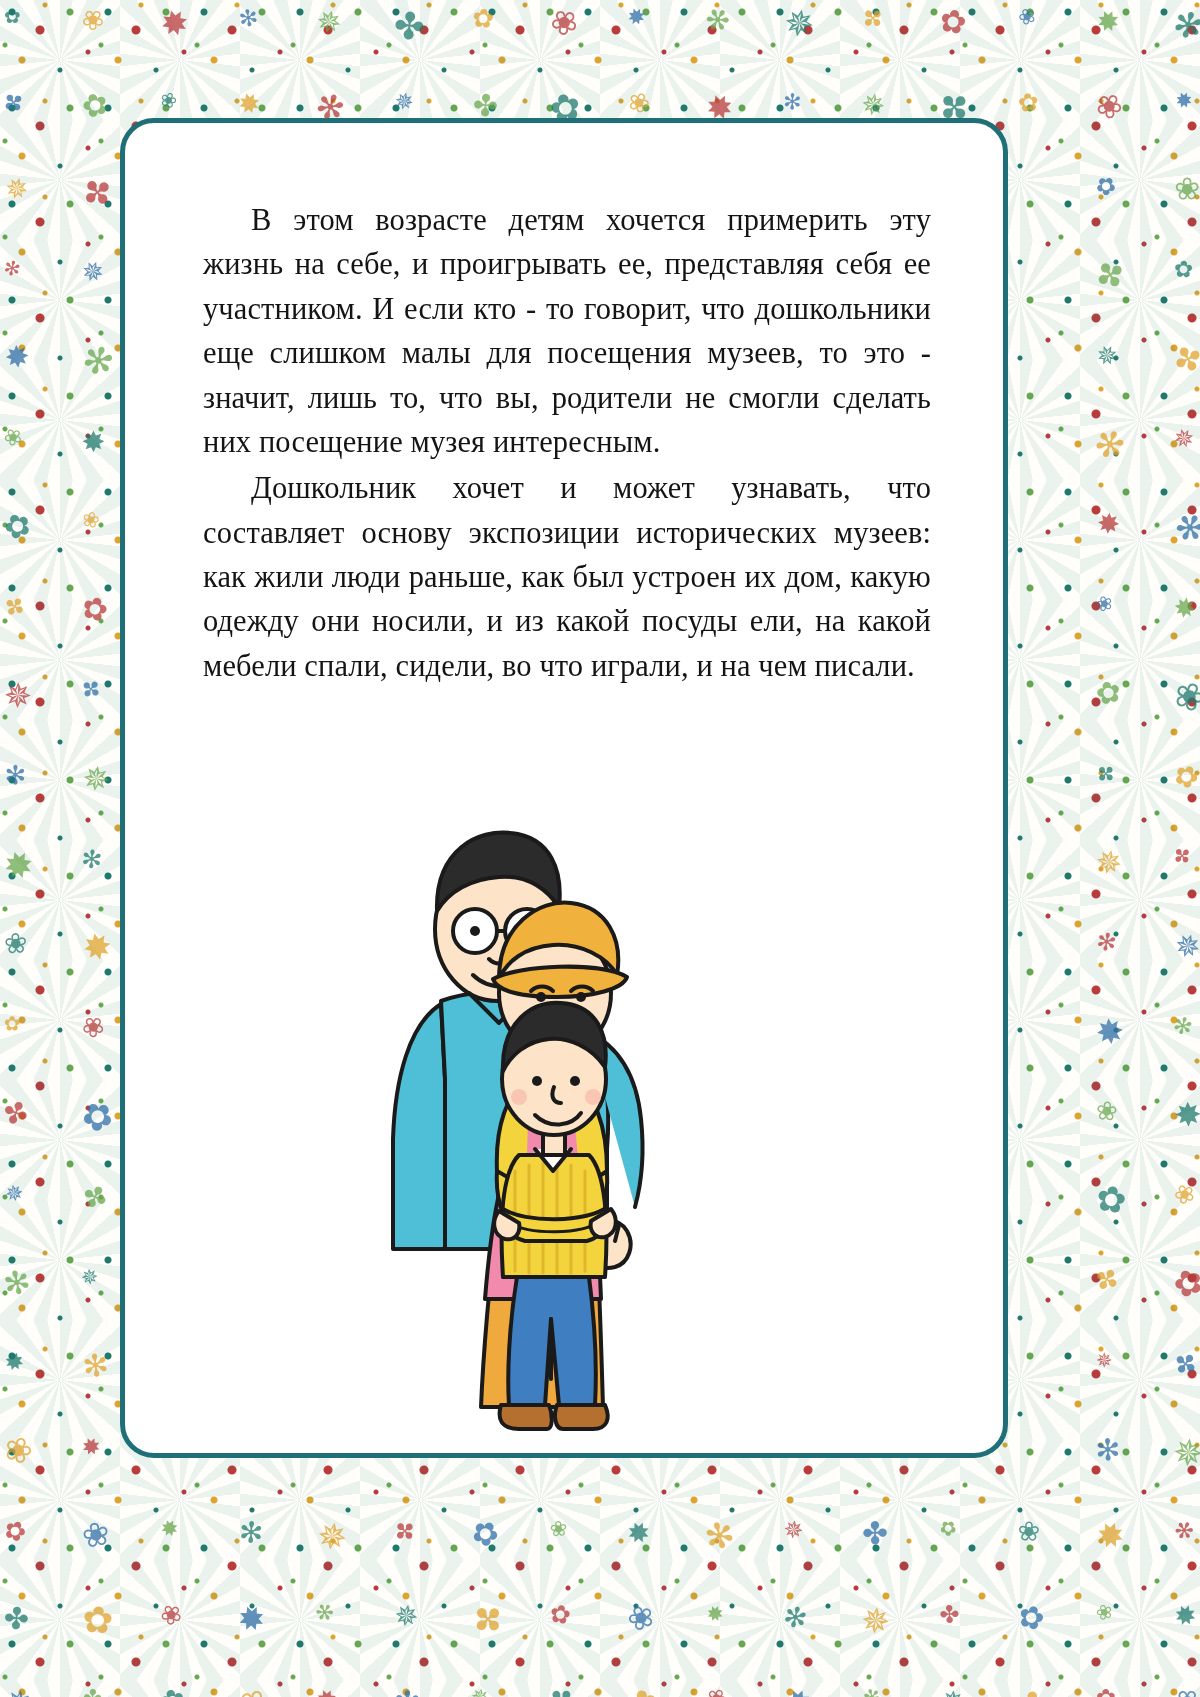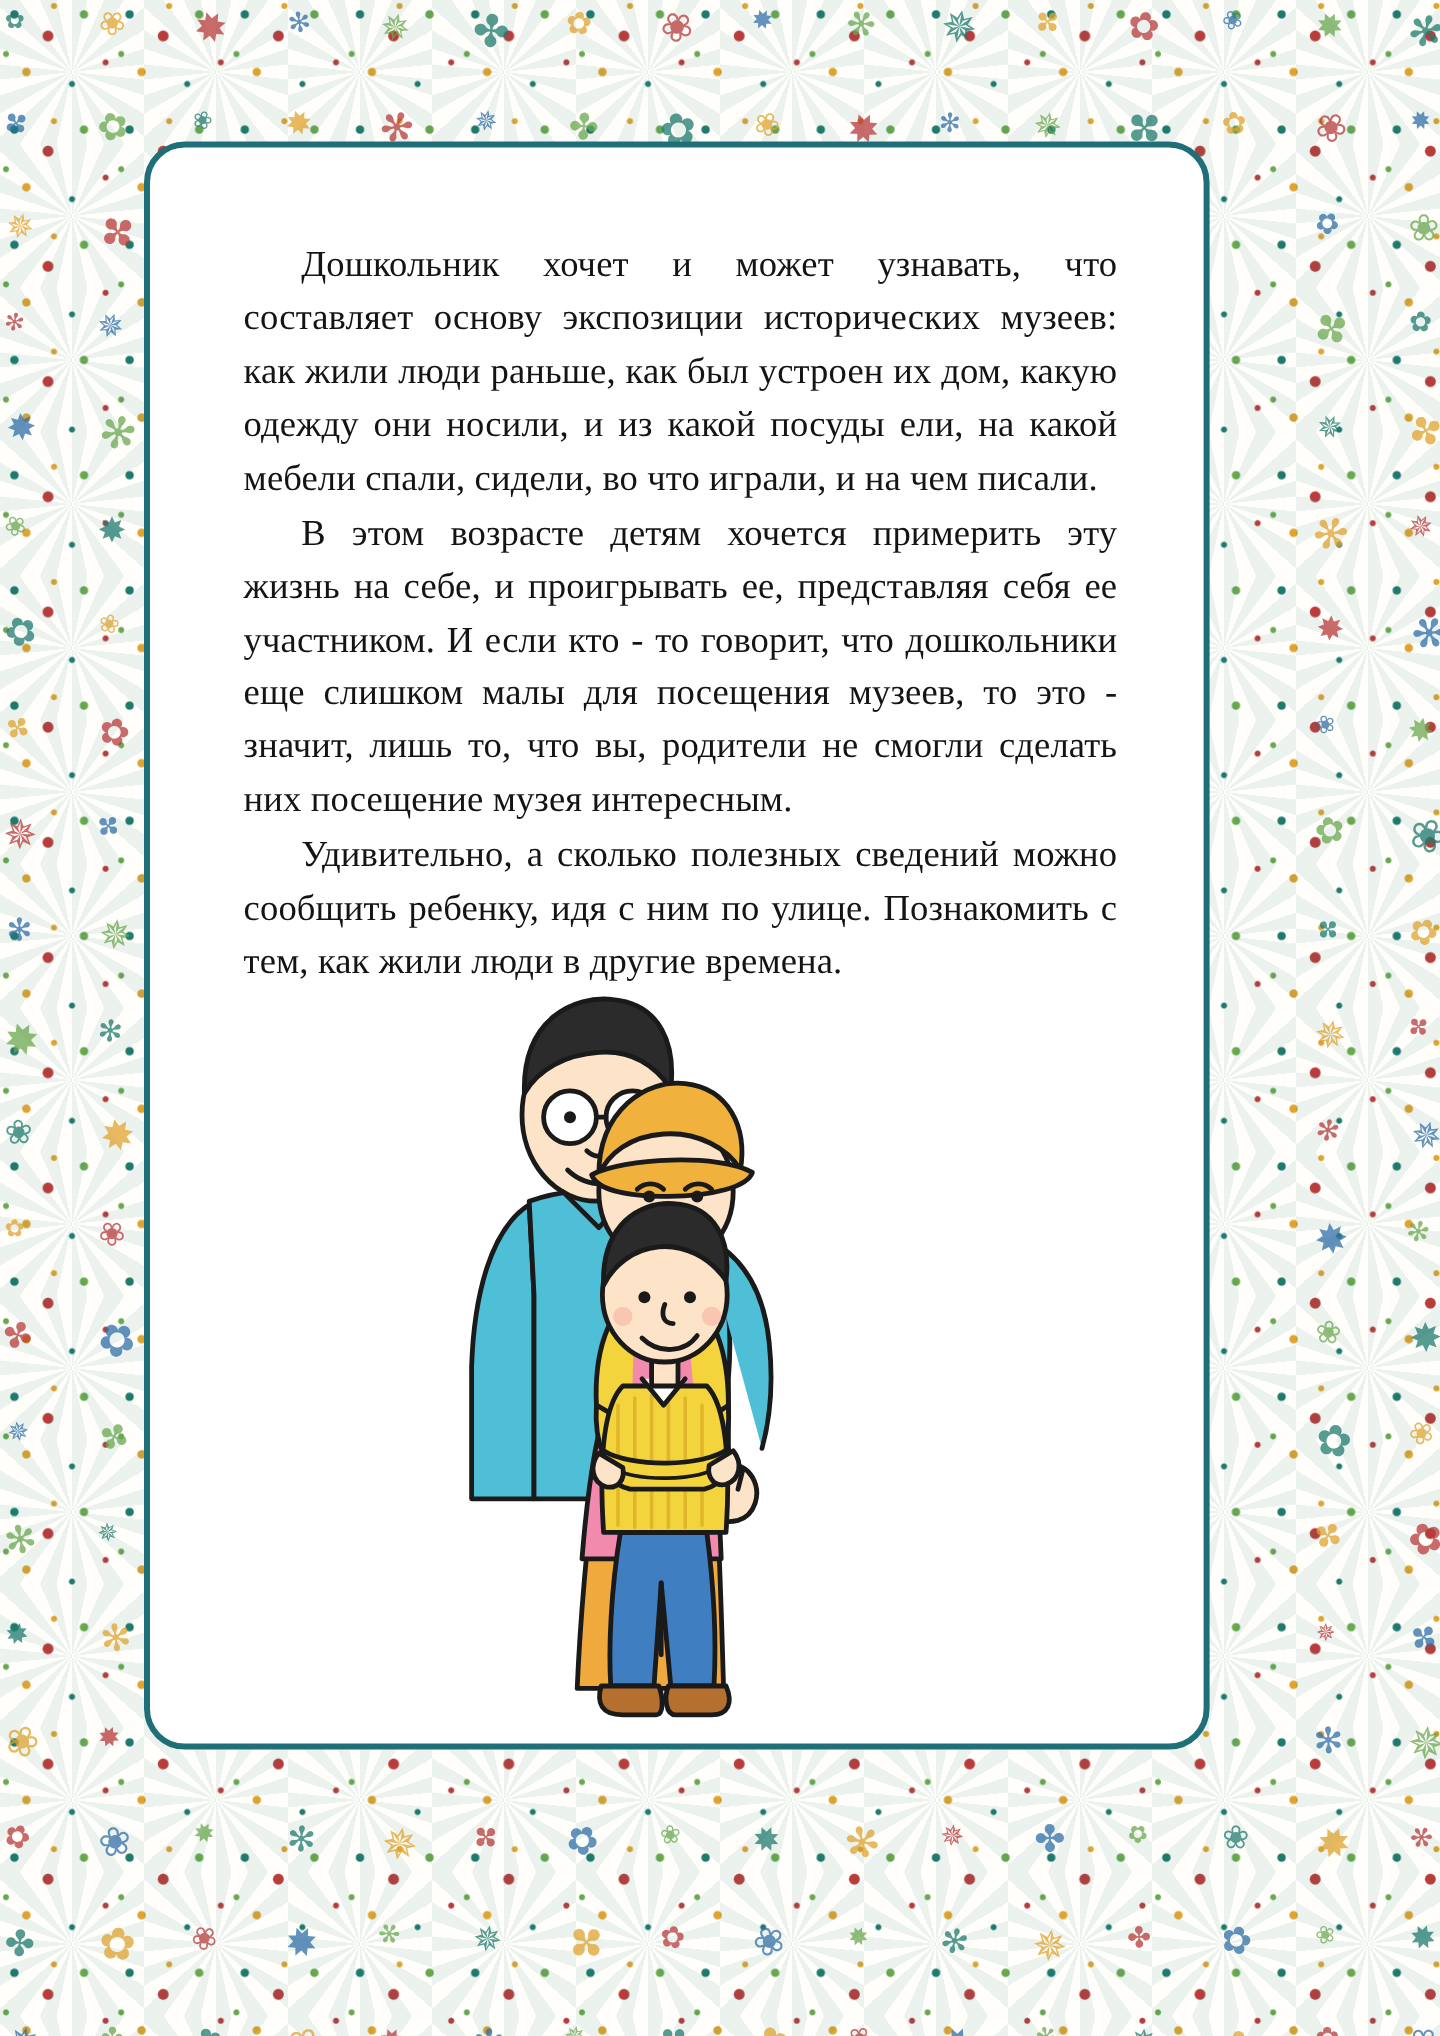--- a/index.html
+++ b/index.html
@@ -247,23 +247,22 @@
       <span class="glyph" style="left: 862px; top: 1686px; color: rgb(106, 168, 79); font-size: 21px; opacity: 0.75; transform: rotate(103deg);">✻</span>
       <span class="glyph" style="left: 940px; top: 1686px; color: rgb(31, 122, 110); font-size: 28px; opacity: 0.75; transform: rotate(140deg);">✵</span>
       <span class="glyph" style="left: 1018px; top: 1686px; color: rgb(224, 163, 46); font-size: 35px; opacity: 0.75; transform: rotate(177deg);">✤</span>
       <span class="glyph" style="left: 1096px; top: 1686px; color: rgb(185, 59, 59); font-size: 24px; opacity: 0.75; transform: rotate(214deg);">✿</span>
       <span class="glyph" style="left: 1174px; top: 1686px; color: rgb(47, 111, 168); font-size: 31px; opacity: 0.75; transform: rotate(251deg);">❀</span>
     </div>
 
   <div class="content-card">
 
     <div class="text-block">
+      <p>В этом возрасте детям хочется примерить эту жизнь на себе, и проигрывать ее, представляя себя ее участником. И если кто - то говорит, что дошкольники еще слишком малы для посещения музеев, то это - значит, лишь то, что вы, родители не смогли сделать них посещение музея интересным.</p>
       <p>Дошкольник хочет и может узнавать, что составляет основу экспозиции исторических музеев: как жили люди раньше, как был устроен их дом, какую одежду они носили, и из какой посуды ели, на какой мебели спали, сидели, во что играли, и на чем писали.</p>
-      <p>В этом возрасте детям хочется примерить эту жизнь на себе, и проигрывать ее, представляя себя ее участником. И если кто - то говорит, что дошкольники еще слишком малы для посещения музеев, то это - значит, лишь то, что вы, родители не смогли сделать них посещение музея интересным.</p>
-      <p>Удивительно, а сколько полезных сведений можно сообщить ребенку, идя с ним по улице. Познакомить с тем, как жили люди в другие времена.</p>
     </div>
 
     <div class="illustration">
       <svg viewBox="0 0 430 660" xmlns="http://www.w3.org/2000/svg">
         <g stroke="#1a1a1a" stroke-width="4" stroke-linejoin="round" stroke-linecap="round" fill="none">
 
           <path d="M92 225 C60 245 46 300 44 360 L44 470 L96 470 L96 300 Z" fill="#4ebfd6"></path>
           <path d="M92 222 C140 205 210 210 238 250 C256 276 262 320 258 370 L258 470 L96 470 L96 300 Z" fill="#4ebfd6"></path>
 
           <path d="M238 252 C272 268 288 300 292 340 C296 378 292 406 286 428" fill="#4ebfd6"></path>

